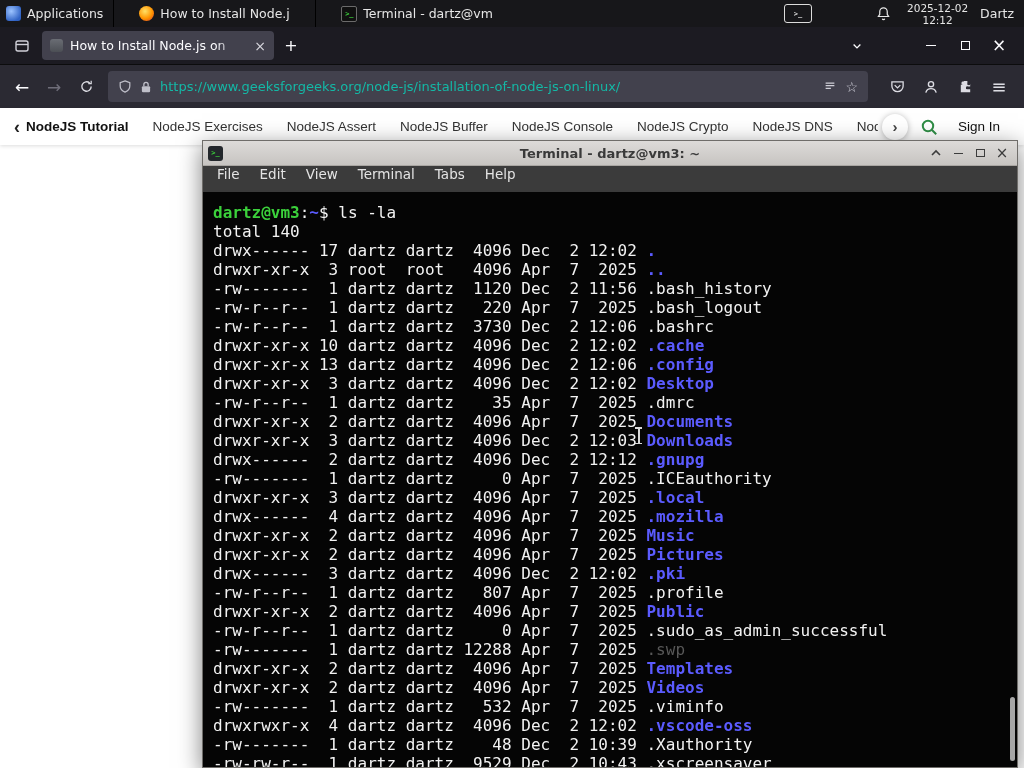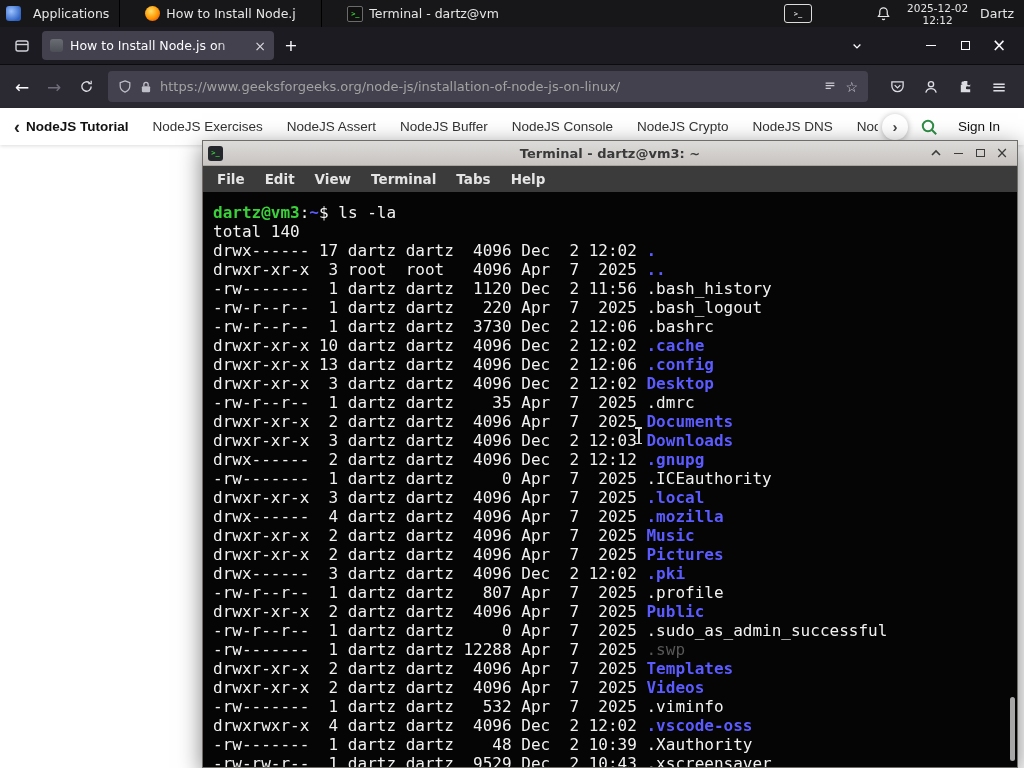--- a/index.html
+++ b/index.html
@@ -1,21 +1,21 @@
 <!DOCTYPE html>
 <html style="--dir-blue: #5b5bff; --prompt-green: #3bd13b; --dim-gray: #585858; --gfg-green: #2f8d46; --tabbar-bg: #1c1b22; --navbar-bg: #2b2a33; --urlbar-bg: #42414d; --terminal-bg: #050505;"><head>
 <meta charset="utf-8">
 <title>Terminal - dartz@vm3: ~</title>
 <style>
   html,body{margin:0;padding:0;background:#fff;}
   .stage{position:relative;width:1024px;height:768px;overflow:hidden;background:#fff;font-family:"DejaVu Sans",sans-serif;}
 
   
   .taskbar{position:absolute;top:0;left:0;right:0;height:27px;background:#17171a;display:flex;align-items:center;color:#e6e6e6;font-size:12.5px;z-index:30;}
-  .tb-apps{display:flex;align-items:center;gap:12px;padding:0 10px 0 6px;height:100%;}
+  .tb-apps{display:flex;align-items:center;gap:6px;padding:0 10px 0 6px;height:100%;}
   .apps-icon{width:15px;height:15px;border-radius:3px;background:radial-gradient(circle at 35% 35%,#9cc3ff,#2f62c4 75%);flex:none;}
   .tb-win{display:flex;align-items:center;gap:6px;width:202px;height:100%;padding:0 25px;border-left:1px solid #000;box-sizing:border-box;}
   .tb-win-title{white-space:nowrap;overflow:hidden;}
   .ic-ff{width:15px;height:15px;border-radius:50%;background:radial-gradient(circle at 40% 35%,#ffe066,#ff9400 55%,#e2531f 85%);flex:none;}
   .ic-settings{width:15px;height:15px;border-radius:50%;background:radial-gradient(circle at 50% 45%,#ffffff 0 24%,#2f7de0 30%);flex:none;}
   .ic-term{width:14px;height:14px;background:#101010;border:1px solid #6b6b6b;border-radius:2px;color:var(--prompt-green,#3bd13b);font:bold 7px "DejaVu Sans Mono",monospace;display:flex;align-items:center;justify-content:center;flex:none;}
   .tb-spacer{flex:1;}
   .tray-box{width:26px;height:17px;border:1.5px solid #dcdcdc;border-radius:3px;margin-right:64px;display:flex;align-items:center;justify-content:center;color:#dcdcdc;font:bold 7px "DejaVu Sans Mono",monospace;flex:none;}
   .tb-bell{margin-right:16px;display:flex;align-items:center;}
   .tb-clock{text-align:center;font-size:10.5px;line-height:12px;margin-right:12px;white-space:nowrap;}
@@ -35,21 +35,21 @@
   .winctl{display:flex;align-items:center;}
   .winctl .wc{width:34px;height:26px;display:flex;align-items:center;justify-content:center;}
   .wc-min-bar{width:10px;border-top:1.5px solid #fbfbfe;}
   .wc-max-box{width:9px;height:9px;border:1.5px solid #fbfbfe;box-sizing:border-box;}
   .wc-close{color:#fbfbfe;font-size:17px;line-height:1;}
 
   .navbar{height:43px;background:var(--navbar-bg,#2b2a33);border-top:1px solid #0c0c0d;display:flex;align-items:center;padding:0 6px;flex:none;}
   .nav-btn{width:32px;height:30px;display:flex;align-items:center;justify-content:center;border-radius:4px;color:#fbfbfe;font-size:17px;flex:none;}
   .nav-btn.dim{color:#6f6e7a;}
   .urlbar{flex:1;height:31px;background:var(--urlbar-bg,#42414d);border-radius:4px;margin:0 6px;display:flex;align-items:center;padding:0 10px;gap:8px;min-width:0;}
-  .url-text{flex:1;color:#a3a3a3;font-size:13px;white-space:nowrap;overflow:hidden;min-width:0;}
+  .url-text{flex:1;color:#14b8a6;font-size:13px;white-space:nowrap;overflow:hidden;min-width:0;}
   .url-star{color:#cfcfd8;font-size:14px;line-height:1;}
   .nav-right{display:flex;align-items:center;gap:4px;margin:0 4px 0 8px;}
   .nav-right .nav-btn{width:30px;}
   .hamburger{font-size:18px;color:#dcdce3;line-height:1;}
 
   .content{flex:1;background:#fff;position:relative;}
   .gfg-nav{height:37px;background:#fff;display:flex;align-items:center;padding:0 14px;box-shadow:0 1px 4px rgba(0,0,0,.14);position:relative;font-family:"Liberation Sans",sans-serif;}
   .gfg-chevron{font-size:18px;font-weight:bold;color:#222;margin-right:6px;line-height:1;}
   .gfg-primary{font-size:13.5px;font-weight:bold;color:#111;margin-right:24px;white-space:nowrap;}
   .gfg-links{display:flex;gap:24px;flex:1;overflow:hidden;}
@@ -61,21 +61,21 @@
   
   .terminal{position:absolute;left:202px;top:140px;width:816px;height:628px;background:var(--terminal-bg,#050505);border:1px solid #6f6d6a;box-sizing:border-box;box-shadow:0 6px 22px rgba(0,0,0,.5);z-index:20;display:flex;flex-direction:column;}
   .term-titlebar{height:24px;background:linear-gradient(#dddbd9,#c7c4c1);display:flex;align-items:center;position:relative;flex:none;border-bottom:1px solid #a9a6a2;}
   .term-title{position:absolute;left:0;right:0;text-align:center;font-size:13px;font-weight:bold;color:#3a3a3a;pointer-events:none;}
   .term-win-icon{margin-left:5px;width:15px;height:15px;background:#23272b;border-radius:3px;color:var(--prompt-green,#3bd13b);font:bold 7px "DejaVu Sans Mono",monospace;display:flex;align-items:center;justify-content:center;z-index:1;flex:none;}
   .term-controls{margin-left:auto;display:flex;align-items:center;z-index:1;padding-right:4px;}
   .term-controls .tc{width:22px;height:20px;display:flex;align-items:center;justify-content:center;color:#3c3c3c;}
   .tc-min-bar{width:9px;border-top:1.6px solid #3c3c3c;}
   .tc-max-box{width:9px;height:8px;border:1.2px solid #3c3c3c;box-sizing:border-box;}
   .tc-close{font-size:15px;line-height:1;}
-  .term-menubar{height:26px;background:#3b3b3b;display:flex;align-items:center;padding-left:4px;flex:none;font-size:13.5px;color:#e4e4e4;font-weight:bold;}
+  .term-menubar{height:26px;background:#3b3b3b;display:flex;padding-left:4px;flex:none;font-size:13.5px;color:#e4e4e4;}
   .term-menu-item{padding:0 10px;}
   .term-body{flex:1;position:relative;overflow:hidden;padding:3px 0 0 2px;}
   .term-text{margin:8px;font-family:"DejaVu Sans Mono",monospace;font-size:16px;line-height:19px;color:#f2f2f2;white-space:pre;}
   .tline{height:19px;}
   .t-dir{color:var(--dir-blue,#5b5bff);font-weight:bold;}
   .t-dim{color:var(--dim-gray,#585858);}
   .t-green{color:var(--prompt-green,#3bd13b);font-weight:bold;}
   .term-scroll{position:absolute;right:2px;bottom:6px;width:5px;height:64px;background:#a6a6a6;border-radius:3px;}
 
   

